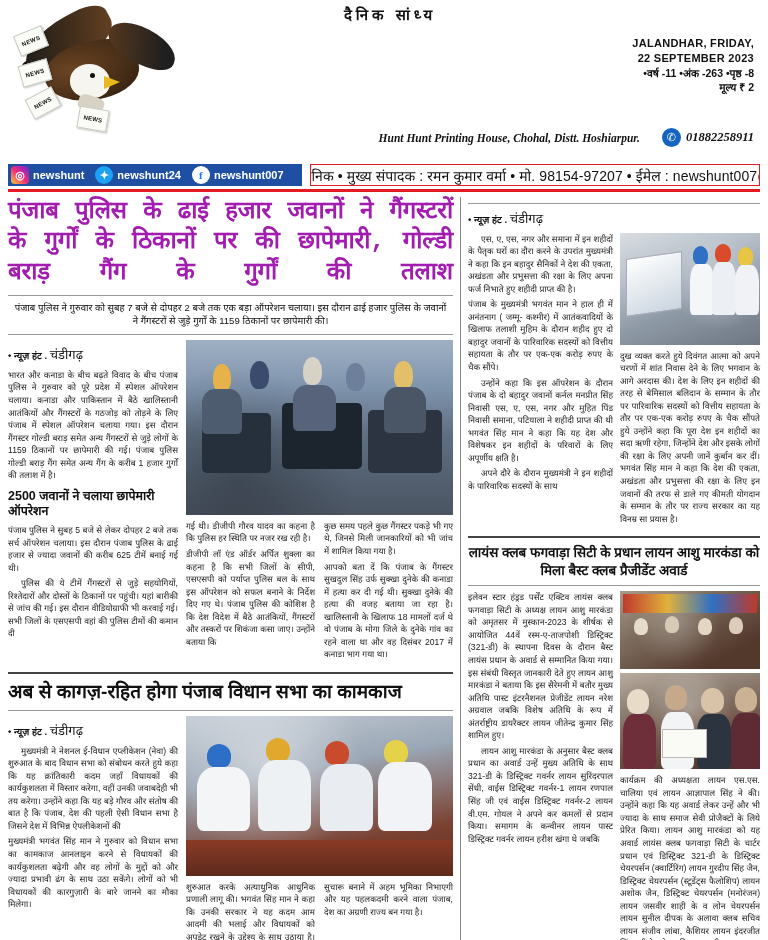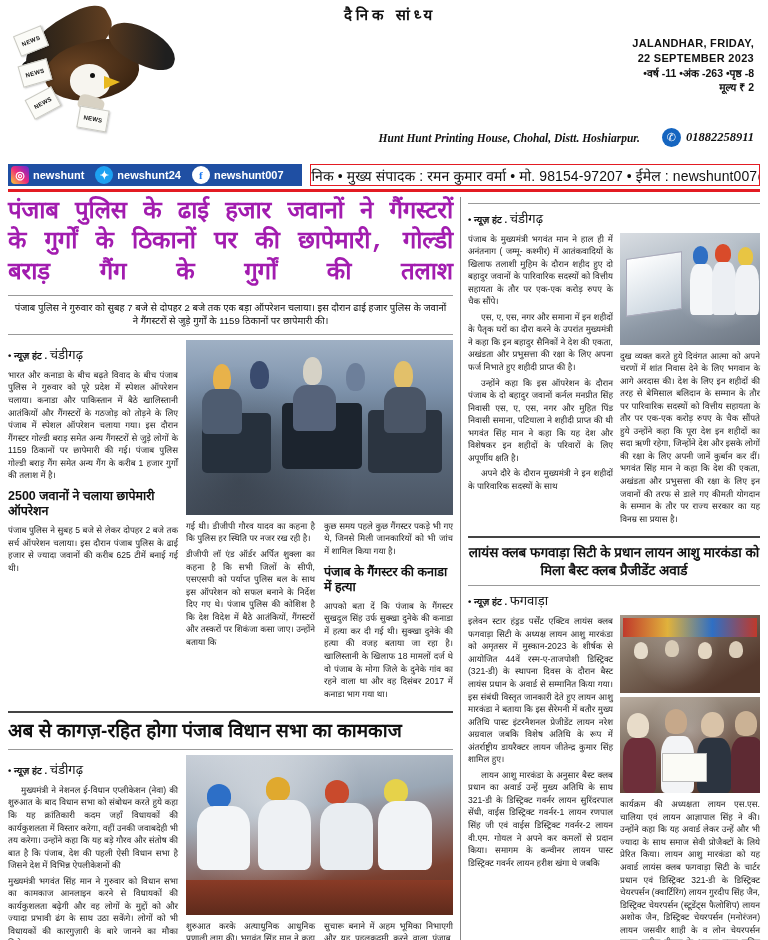--- a/index.html
+++ b/index.html
@@ -291,20 +291,21 @@
 
           <div style="width:170px;">
             <div class="byline">
               <span>• न्यूज़ हंट</span>
               <span class="dot">.</span>
               <span class="city">चंडीगढ़</span>
             </div>
             <p class="body">भारत और कनाडा के बीच बढ़ते विवाद के बीच पंजाब पुलिस ने गुरुवार को पूरे प्रदेश में स्पेशल ऑपरेशन चलाया। कनाडा और पाकिस्तान में बैठे खालिस्तानी आतंकियों और गैंगस्टरों के गठजोड़ को तोड़ने के लिए पंजाब में स्पेशल ऑपरेशन चलाया गया। इस दौरान गैंगस्टर गोल्डी बराड़ समेत अन्य गैंगस्टरों से जुड़े लोगों के 1159 ठिकानों पर छापेमारी की गई। पंजाब पुलिस गोल्डी बराड़ गैंग समेत अन्य गैंग के करीब 1 हजार गुर्गों की तलाश में है।</p>
             <div class="sub-head">2500 जवानों ने चलाया छापेमारी ऑपरेशन</div>
             <p class="body">पंजाब पुलिस ने सुबह 5 बजे से लेकर दोपहर 2 बजे तक सर्च ऑपरेशन चलाया। इस दौरान पंजाब पुलिस के ढाई हजार से ज्यादा जवानों की करीब 625 टीमें बनाई गई थी।</p>
+            <p class="body indent">पुलिस की ये टीमें गैंगस्टरों से जुड़े सहयोगियों, रिश्तेदारों और दोस्तों के ठिकानों पर पहुंची। यहां बारीकी से जांच की गई। इस दौरान वीडियोग्राफी भी करवाई गई। सभी जिलों के एसएसपी वहां की पुलिस टीमों की कमान दी</p>
           </div>
 
           <div style="flex:1;">
             <div class="photo ph-police">
               <div class="vehicle" style="left:6%;  top:42%; width:26%; height:34%; background:#26303c;"></div>
               <div class="vehicle" style="left:36%; top:36%; width:30%; height:38%; background:#1c242e;"></div>
               <div class="vehicle" style="left:68%; top:40%; width:28%; height:36%; background:#2b3440;"></div>
               <div class="fig" style="left:10%; top:14%; width:7%;  height:16%; background:#e8b24a;"></div>
               <div class="fig" style="left:24%; top:12%; width:7%;  height:16%; background:#3a4b6e;"></div>
               <div class="fig" style="left:44%; top:10%; width:7%;  height:16%; background:#d6d2c6;"></div>
@@ -315,21 +316,20 @@
               <div class="torso" style="left:74%; top:27%; width:16%; height:26%; background:#4a5566;"></div>
             </div>
 
             <div style="display:flex; gap:9px; margin-top:5px;">
               <div style="flex:1;">
                 <p class="body">गई थी। डीजीपी गौरव यादव का कहना है कि पुलिस हर स्थिति पर नजर रख रही है।</p>
                 <p class="body">डीजीपी लॉ एंड ऑर्डर अर्पित शुक्ला का कहना है कि सभी जिलों के सीपी, एसएसपी को पर्याप्त पुलिस बल के साथ इस ऑपरेशन को सफल बनाने के निर्देश दिए गए थे। पंजाब पुलिस की कोशिश है कि देश विदेश में बैठे आतंकियों, गैंगस्टरों और तस्करों पर शिकंजा कसा जाए। उन्होंने बताया कि</p>
               </div>
               <div style="flex:1;">
                 <p class="body">कुछ समय पहले कुछ गैंगस्टर पकड़े भी गए थे, जिनसे मिली जानकारियों को भी जांच में शामिल किया गया है।</p>
-                <div class="sub-head">पंजाब के गैंगस्टर की कनाडा में हत्या</div>
                 <p class="body">आपको बता दें कि पंजाब के गैंगस्टर सुखदुल सिंह उर्फ सुक्खा दुनेके की कनाडा में हत्या कर दी गई थी। सुक्खा दुनेके की हत्या की वजह बताया जा रहा है। खालिस्तानी के खिलाफ 18 मामलों दर्ज थे वो पंजाब के मोगा जिले के दुनेके गांव का रहने वाला था और वह दिसंबर 2017 में कनाडा भाग गया था।</p>
               </div>
             </div>
           </div>
         </div>
       </article>
 
       <div class="hr-thick"></div>
 
       <article>
@@ -380,22 +380,22 @@
         <div class="hr-thin"></div>
 
         <div class="byline">
           <span>• न्यूज़ हंट</span>
           <span class="dot">.</span>
           <span class="city">चंडीगढ़</span>
         </div>
 
         <div style="display:flex; gap:7px;">
           <div style="width:145px;">
+            <p class="body indent">एस, ए, एस, नगर और समाना में इन शहीदों के पैतृक घरों का दौरा करने के उपरांत मुख्यमंत्री ने कहा कि इन बहादुर सैनिकों ने देश की एकता, अखंडता और प्रभुसत्ता की रक्षा के लिए अपना फर्ज निभाते हुए शहीदी प्राप्त की है।</p>
             <p class="body">पंजाब के मुख्यमंत्री भगवंत मान ने हाल ही में अनंतनाग ( जम्मू- कश्मीर) में आतंकवादियों के खिलाफ तलाशी मुहिम के दौरान शहीद हुए दो बहादुर जवानों के पारिवारिक सदस्यों को वित्तीय सहायता के तौर पर एक-एक करोड़ रुपए के चैक सौंपे।</p>
-            <p class="body indent">एस, ए, एस, नगर और समाना में इन शहीदों के पैतृक घरों का दौरा करने के उपरांत मुख्यमंत्री ने कहा कि इन बहादुर सैनिकों ने देश की एकता, अखंडता और प्रभुसत्ता की रक्षा के लिए अपना फर्ज निभाते हुए शहीदी प्राप्त की है।</p>
             <p class="body indent">उन्होंने कहा कि इस ऑपरेशन के दौरान पंजाब के दो बहादुर जवानों कर्नल मनप्रीत सिंह निवासी एस, ए, एस, नगर और मुहित पिंड निवासी समाना, पटियाला ने शहीदी प्राप्त की थी भगवंत सिंह मान ने कहा कि यह देश और विशेषकर इन शहीदों के परिवारों के लिए अपूर्णीय क्षति है।</p>
             <p class="body indent">अपने दौरे के दौरान मुख्यमंत्री ने इन शहीदों के पारिवारिक सदस्यों के साथ</p>
           </div>
           <div style="flex:1;">
             <div class="photo ph-chief">
               <div style="position:absolute; left:4%; top:20%; width:40%; height:52%; background:linear-gradient(160deg,#ffffff,#c9d4de); transform:skewY(-8deg); border:1px solid #aab;"></div>
               <div class="fig" style="left:52%; top:12%; width:11%; height:17%; background:#2f6fc4;"></div>
               <div class="fig" style="left:68%; top:10%; width:11%; height:17%; background:#d94b2a;"></div>
               <div class="fig" style="left:84%; top:13%; width:11%; height:17%; background:#e8c543;"></div>
               <div class="torso" style="left:50%; top:28%; width:17%; height:46%; background:#f4f6f8;"></div>
@@ -406,25 +406,20 @@
           </div>
         </div>
       </article>
 
       <div class="hr-thick"></div>
 
       <article>
         <h2 class="head-sec-r">लायंस क्लब फगवाड़ा सिटी के प्रधान लायन आशु मारकंडा को मिला बैस्ट क्लब प्रैजीडेंट अवार्ड</h2>
         <div class="hr-thin"></div>
 
-        <div class="byline">
-          <span>• न्यूज़ हंट</span>
-          <span class="dot">.</span>
-          <span class="city">फगवाड़ा</span>
-        </div>
 
         <div style="display:flex; gap:7px;">
           <div style="width:145px;">
             <p class="body">इलेवन स्टार हंड्रड पर्सेंट एक्टिव लायंस क्लब फगवाड़ा सिटी के अध्यक्ष लायन आशु मारकंडा को अमृतसर में मुस्कान-2023 के शीर्षक से आयोजित 44वें रस्म-ए-ताजपोशी डिस्ट्रिक्ट (321-डी) के स्थापना दिवस के दौरान बैस्ट लायंस प्रधान के अवार्ड से सम्मानित किया गया। इस संबंधी विस्तृत जानकारी देते हुए लायन आशु मारकंडा ने बताया कि इस सैरेमनी में बतौर मुख्य अतिथि पास्ट इंटरनैशनल प्रेजीडेंट लायन नरेश अग्रवाल जबकि विशेष अतिथि के रूप में अंतर्राष्ट्रीय डायरैक्टर लायन जीतेन्द्र कुमार सिंह शामिल हुए।</p>
             <p class="body indent">लायन आशु मारकंडा के अनुसार बैस्ट क्लब प्रधान का अवार्ड उन्हें मुख्य अतिथि के साथ 321-डी के डिस्ट्रिक्ट गवर्नर लायन सुरिंदरपाल सेंधी, वाईस डिस्ट्रिक्ट गवर्नर-1 लायन रणपाल सिंह जी एवं वाईस डिस्ट्रिक्ट गवर्नर-2 लायन वी.एम. गोयल ने अपने कर कमलों से प्रदान किया। समागम के कन्वीनर लायन पास्ट डिस्ट्रिक्ट गवर्नर लायन हरीश खंगा थे जबकि</p>
           </div>
           <div style="flex:1;">
             <div class="photo ph-lions2">
               <div style="position:absolute; left:2%; top:4%; width:96%; height:24%; background:linear-gradient(90deg,#c0392b,#e0b23c,#2f6fc4,#c0392b);"></div>
               <div class="fig" style="left:10%; top:34%; width:10%; height:22%; background:#e6dccb;"></div>

